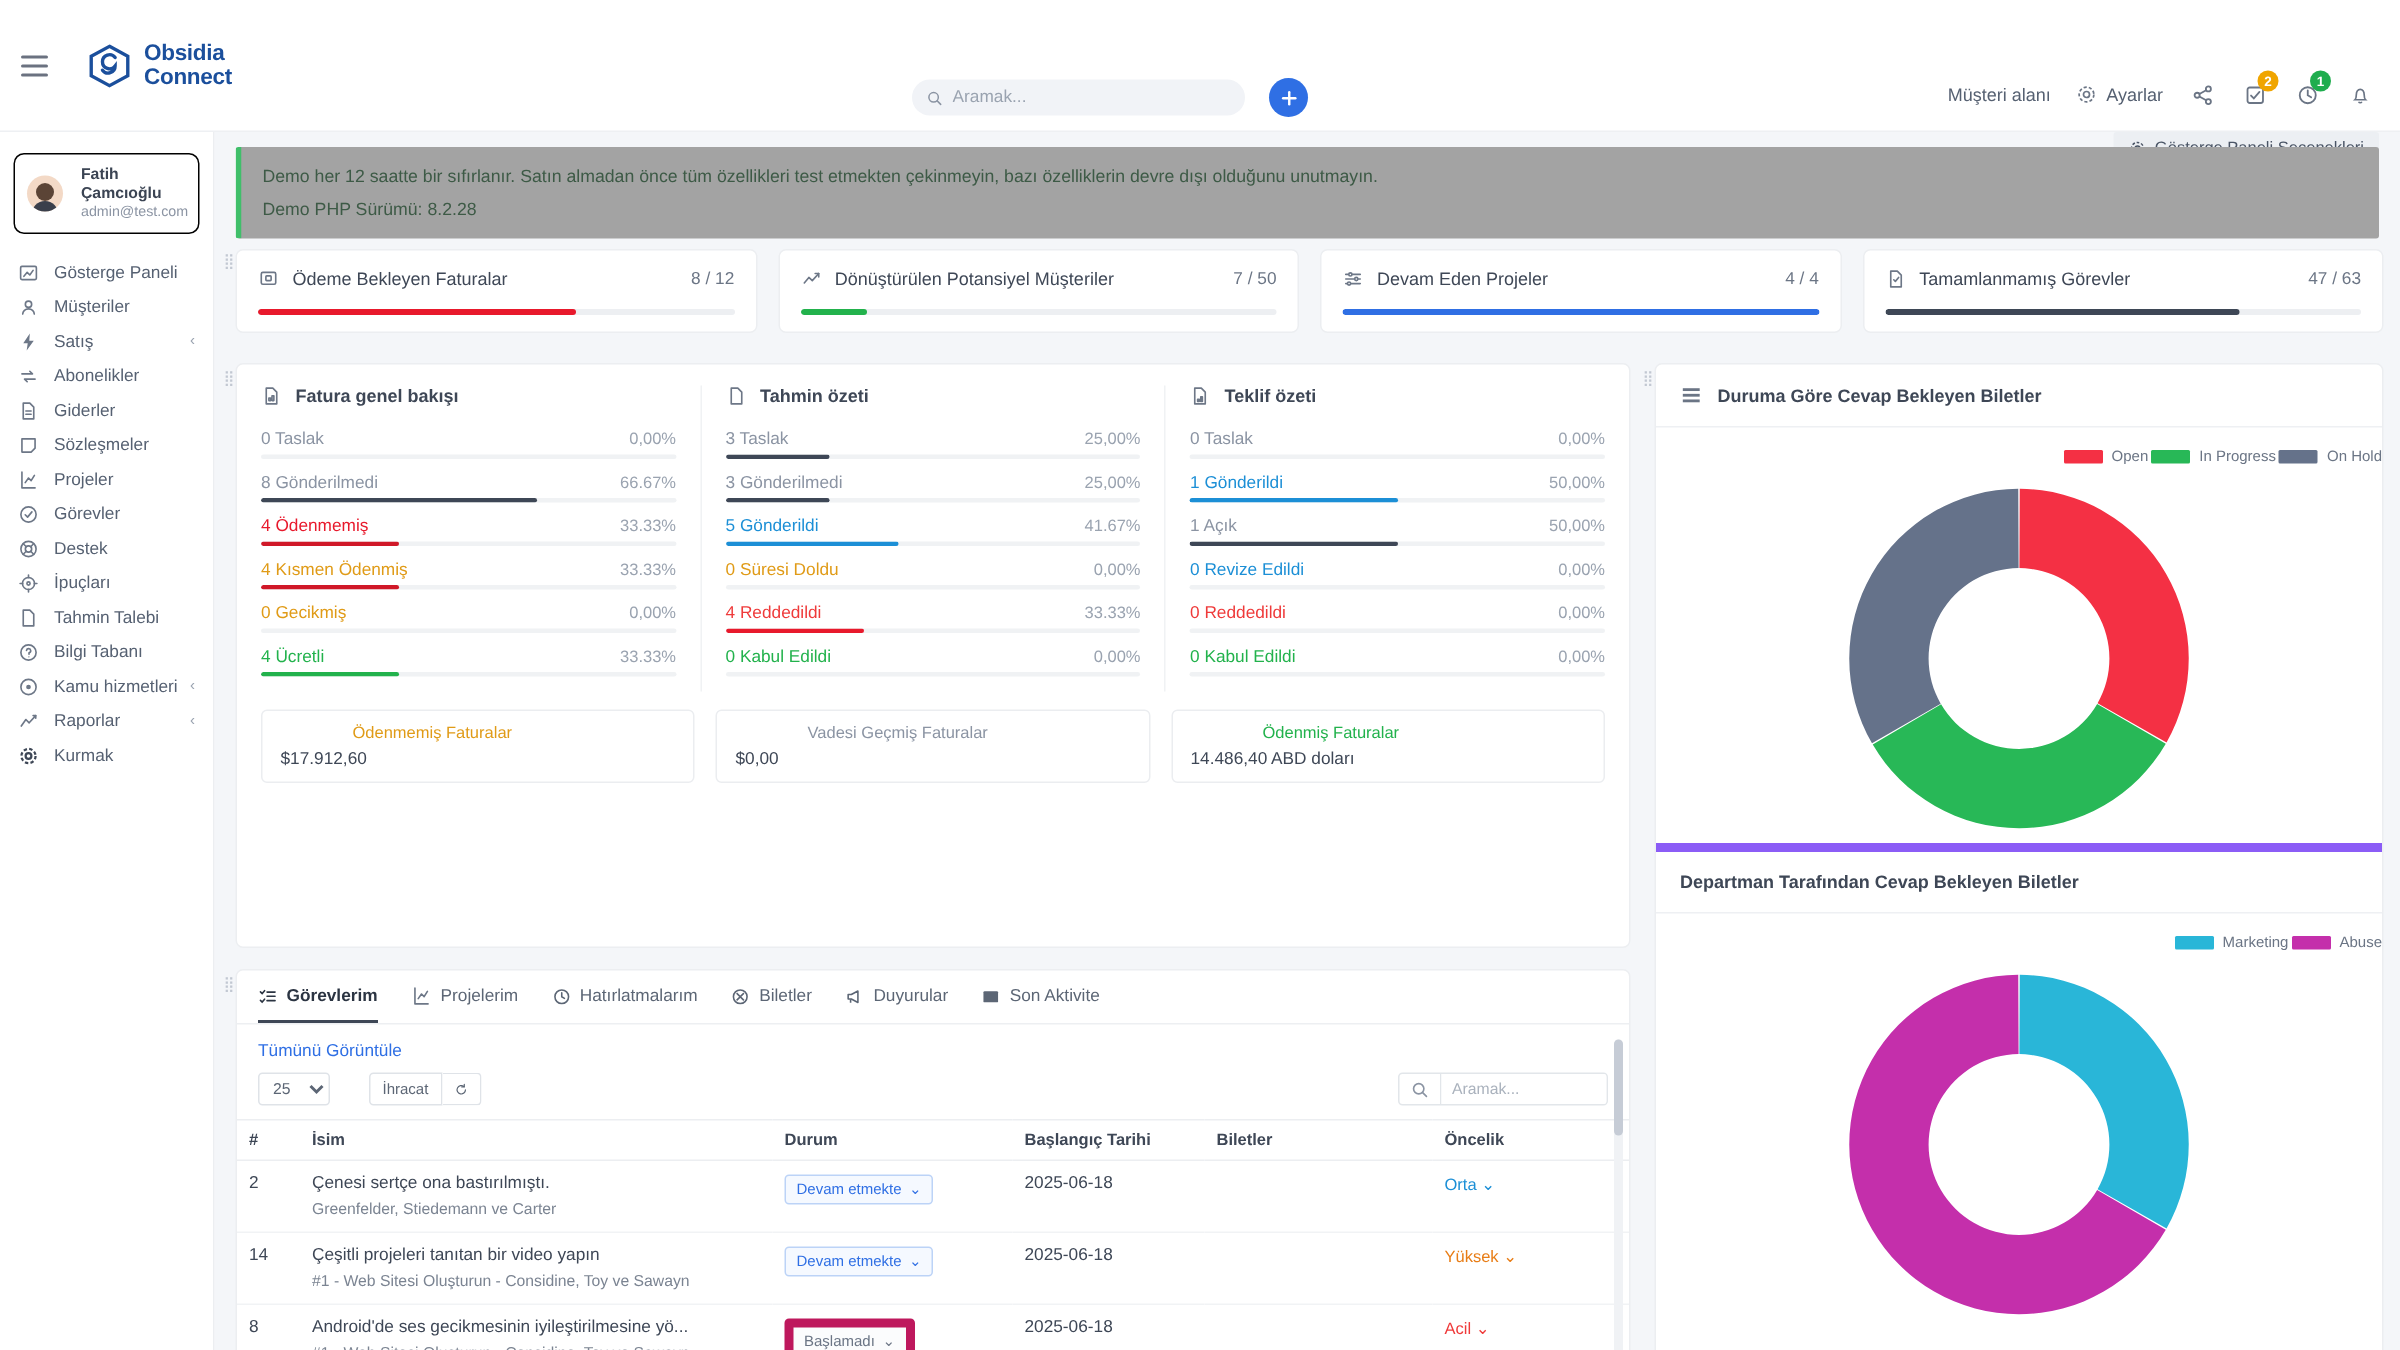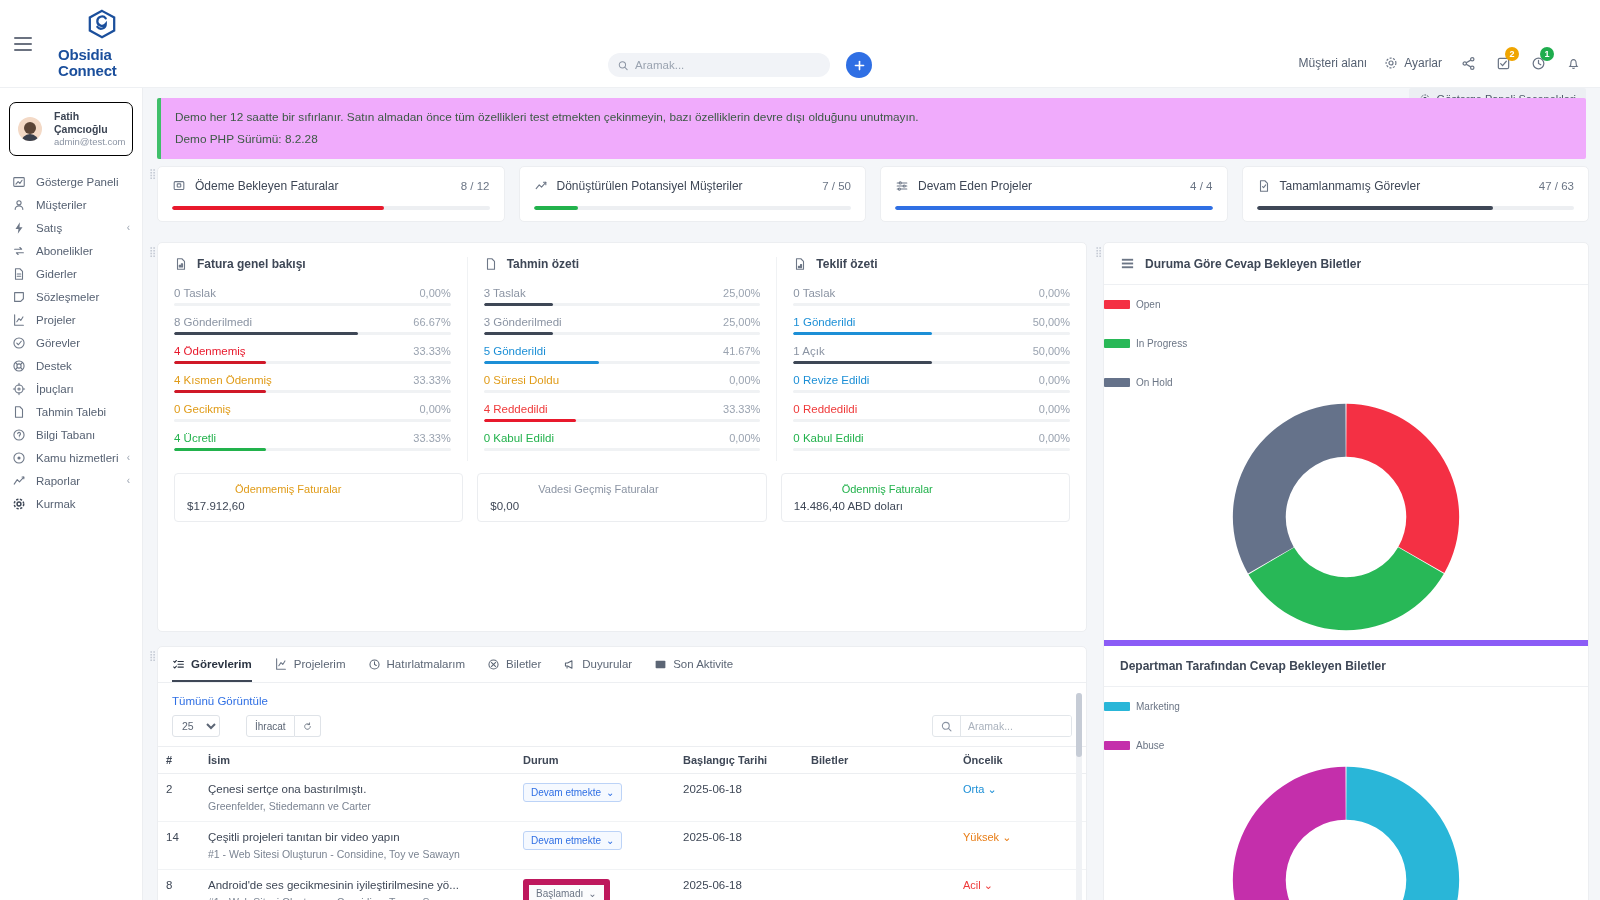--- a/index.html
+++ b/index.html
@@ -13,21 +13,21 @@
   }
   
   .topbar {
     position: absolute; top: 0; left: 0; width: 1600px; height: 88px;
     background: #ffffff; display: flex; align-items: center;
     border-bottom: 1px solid #eef0f3;
   }
   .hamburger { margin-left: 14px; width: 22px; height: 22px; display:flex; flex-direction:column; justify-content:center; gap:4px; cursor:pointer;}
   .hamburger i { display:block; height:2px; background:#6b7280; border-radius:1px; }
   .hamburger i:nth-child(1){width:18px;} .hamburger i:nth-child(2){width:18px;} .hamburger i:nth-child(3){width:18px;}
-  .brand { margin-left: 22px; display: flex; align-items: flex-end; gap: 8px; flex-direction: column; }
+  .brand { margin-left: 22px; display: flex; align-items: center; gap: 8px; }
   .brand-mark { width: 30px; height: 30px; color: #1b4f9c; }
   .brand-text { line-height: 1.05; font-weight: bold; font-size: 15px; color:#1b4f9c; letter-spacing:-0.2px;}
   .search-wrap { position:absolute; left:608px; top:53px; width: 222px; height: 24px; }
   .search-box {
     width: 100%; height: 100%; background: #f1f3f7; border-radius: 12px;
     display: flex; align-items: center; padding: 0 10px; gap: 7px;
   }
   .search-box input { border:none; background:transparent; outline:none; font-size:11.5px; color:#5a6472; width:100%; font-family:"Liberation Sans",sans-serif;}
   .search-box input::placeholder { color:#9aa3b0; }
   .plus-btn {
@@ -63,21 +63,21 @@
     display:flex; align-items:center; gap:10px; height:23px; padding:0 12px; margin-bottom:0;
     color:#566172; font-size:11.5px; cursor:pointer; position:relative;
   }
   .nav-item + .nav-item { margin-top: 0; }
   .nav-list .nav-item { height:23px; }
   .nav-item .ico { width:14px; height:14px; flex:0 0 14px; color:#6d7787; display:flex; align-items:center; justify-content:center;}
   .nav-item .chev { position:absolute; right:12px; font-size:10px; color:#9aa3b0;}
   
   .main { position:absolute; top:88px; left:143px; width:1457px; height:812px; overflow:hidden; }
   .demo-banner {
-    margin:10px 14px 0 14px; background:#f0abfc; border-left:4px solid #3fbf6a;
+    margin:10px 14px 0 14px; background:#a3a3a3; border-left:4px solid #3fbf6a;
     padding:10px 14px; color:#3d5a46; font-size:11.8px; line-height:1.55; border-radius:2px;
   }
   .grip { position:absolute; color:#c2c8d2; font-size:10px; letter-spacing:-1px; }
   
   .kpi-row { position:absolute; top:78px; left:14px; width:1432px; display:flex; gap:14px;}
   .kpi {
     flex:1; background:#fff; border:1px solid #eceef1; border-radius:5px; padding:12px 14px 0 14px; height:56px;
   }
   .kpi-head { display:flex; align-items:center; gap:9px; font-size:12px; color:#3e4756;}
   .kpi-val { margin-left:auto; font-size:11.5px; color:#6b7585;}
@@ -126,21 +126,21 @@
   .pill { display:inline-flex; align-items:center; gap:5px; font-size:10px; border-radius:3px; padding:3px 7px; cursor:pointer;}
   .pill.blue { color:#2f6fe4; border:1px solid #bcd3f7; background:#f5f9ff;}
   .pill.gray { color:#6b7585; border:6px solid #be185d; background:#fbfcfd;align-items:center;}
   .prio { font-size:11px; cursor:pointer;}
   .scroll-track { position:absolute; right:4px; top:46px; width:6px; height:228px; background:#f0f2f5; border-radius:3px;}
   .scroll-thumb { position:absolute; right:4px; top:46px; width:6px; height:64px; background:#c6ccd6; border-radius:3px; cursor:pointer;}
   
   .charts-panel { position:absolute; top:154px; left:960px; width:486px; height:690px; }
   .chart-head { padding:13px 16px; border-bottom:1px solid #eef0f3; display:flex; align-items:center; gap:10px; font-size:12px; font-weight:bold; color:#3e4756;}
   .chart-head.plain { border-bottom:1px solid #eef0f3; }
-  .legend { display:flex; justify-content:flex-end; gap:28px; padding:14px 0 4px 0;flex-direction:column;}
+  .legend { display:flex; justify-content:flex-end; gap:2px; padding:14px 0 4px 0;}
   .legend-item { display:flex; align-items:center; gap:6px; font-size:10px; color:#6b7585;}
   .legend-swatch { width:26px; height:9px; border-radius:1px;}
   .donut-wrap { display:flex; justify-content:center; padding-top:2px;}
   svg.donut { display:block; }
 </style>
 </head>
 <body>
 
 <div class="topbar">
   <div class="hamburger">

